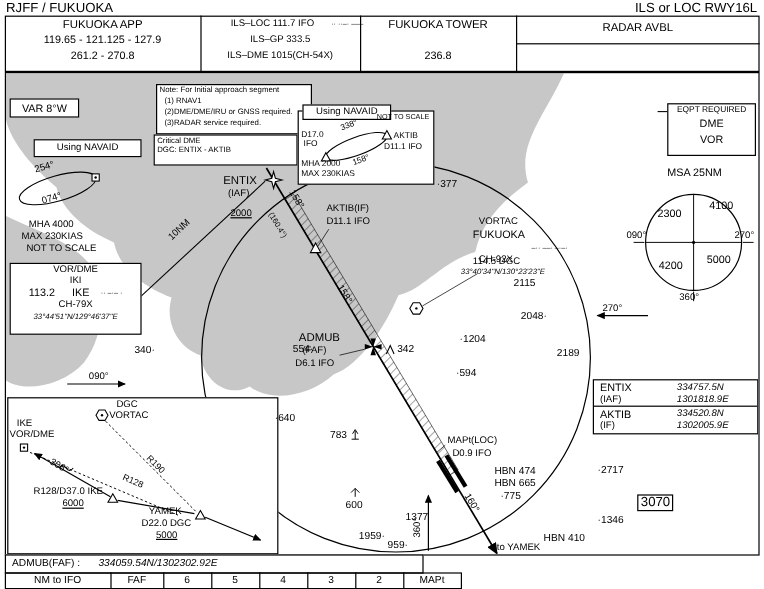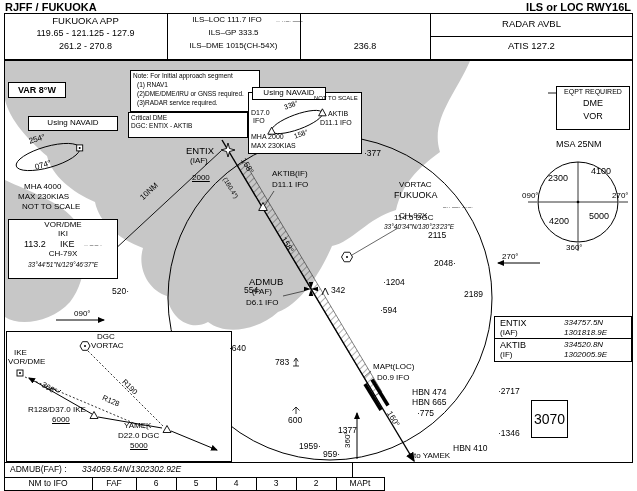--- a/index.html
+++ b/index.html
@@ -4,21 +4,21 @@
 <style>
   *{box-sizing:border-box}
   body{margin:0;background:#999}
   #page{position:relative;width:637px;height:491px;background:#fff;
         font-family:"Liberation Sans","DejaVu Sans",sans-serif;color:#000;overflow:hidden}
   .lbl{position:absolute;white-space:nowrap;font-size:8.5px;line-height:1.1;z-index:3;transform-origin:0 0}
   .box{position:absolute;border:1px solid #000;background:#fff;z-index:1}
   .tbx{position:absolute;border:1px solid #000;background:#fff;z-index:3}
   .clear{background:transparent}
   .c{text-align:center}
-  .b{font-weight:bold}.i{font-style:italic}.u{text-decoration:underline}
+  .b{font-weight:normal}.i{font-style:italic}.u{text-decoration:underline}
   .s6{font-size:6px}.s65{font-size:6.5px}.s7{font-size:7px}.s75{font-size:7.5px}
   .s8{font-size:8px}.s9{font-size:9px}.s95{font-size:9.5px}.s11{font-size:11px}
   .vline{position:absolute;width:1px;background:#000;z-index:3}
   .hline{position:absolute;height:1px;background:#000;z-index:3}
   svg{position:absolute;left:0;top:0}
   #svg2{z-index:2}
 </style>
 </head>
 <body>
 
@@ -99,23 +99,23 @@
   <div class="vline" style="left:430px;top:13px;height:47px"></div>
   <div class="hline" style="left:430px;top:36px;width:203px"></div>
 
   <div class="lbl s95 c" style="left:4px;top:16px;width:163px">FUKUOKA APP</div>
   <div class="lbl s9 c" style="left:4px;top:29px;width:163px">119.65 - 121.125 - 127.9</div>
   <div class="lbl s9 c" style="left:4px;top:42px;width:163px">261.2 - 270.8</div>
   <div class="lbl s8 c" style="left:167px;top:16px;width:120px">ILS–LOC  111.7  IFO</div>
   <div class="lbl s6" style="left:276px;top:18px">·· ··–· –––</div>
   <div class="lbl s8 c" style="left:167px;top:29px;width:133px">ILS–GP  333.5</div>
   <div class="lbl s8 c" style="left:167px;top:42px;width:133px">ILS–DME  1015(CH-54X)</div>
+  <div class="lbl s95 c" style="left:300px;top:16px;width:130px">FUKUOKA TOWER</div>
   <div class="lbl s9 c" style="left:300px;top:42px;width:130px">236.8</div>
   <div class="lbl s95 c" style="left:430px;top:19px;width:203px">RADAR AVBL</div>
-  <div class="lbl s95 c" style="left:430px;top:41px;width:203px">ATIS  127.2</div>
 
   <div class="box clear" style="left:4px;top:60px;width:629px;height:403px"></div>
 
   <div class="box c s9 b" style="left:8px;top:82px;width:58px;height:16px;padding-top:2px">VAR 8°W</div>
 
   <div class="box" style="left:130px;top:70px;width:130px;height:42px"></div>
   <div class="lbl s65" style="left:133px;top:72px">Note: For Initial approach segment</div>
   <div class="lbl s65" style="left:137px;top:81px">(1) RNAV1</div>
   <div class="lbl s65" style="left:137px;top:90px">(2)DME/DME/IRU or GNSS required.</div>
   <div class="lbl s65" style="left:137px;top:99px">(3)RADAR service required.</div>
@@ -193,34 +193,34 @@
   <div class="lbl s8" style="left:74px;top:310px">090°</div>
   <div class="lbl s8" style="left:502px;top:253px">270°</div>
   <div class="lbl s8" style="left:344px;top:448px;transform:rotate(-90deg)">360°</div>
 
   <div class="lbl" style="left:364px;top:149px">·377</div>
   <div class="lbl" style="left:428px;top:231px">2115</div>
   <div class="lbl" style="left:434px;top:259px">2048·</div>
   <div class="lbl" style="left:383px;top:278px">·1204</div>
   <div class="lbl" style="left:380px;top:306px">·594</div>
   <div class="lbl" style="left:464px;top:290px">2189</div>
-  <div class="lbl" style="left:112px;top:287px">520·</div>
+  <div class="lbl" style="left:112px;top:287px">340·</div>
   <div class="lbl" style="left:244px;top:286px">554·</div>
   <div class="lbl" style="left:331px;top:286px">342</div>
   <div class="lbl" style="left:229px;top:344px">·640</div>
   <div class="lbl" style="left:275px;top:358px">783</div>
   <div class="lbl" style="left:288px;top:416px">600</div>
   <div class="lbl" style="left:338px;top:426px">1377</div>
   <div class="lbl" style="left:299px;top:442px">1959·</div>
   <div class="lbl" style="left:323px;top:450px">959·</div>
   <div class="lbl" style="left:412px;top:388px">HBN 474</div>
   <div class="lbl" style="left:412px;top:398px">HBN 665</div>
   <div class="lbl" style="left:417px;top:409px">·775</div>
   <div class="lbl" style="left:498px;top:387px">·2717</div>
-  <div class="tbx" style="left:531px;top:400px;padding:10px 2px;font-size:14px">3070</div>
+  <div class="tbx" style="left:531px;top:412px;padding:0 2px;font-size:11px">3070</div>
   <div class="lbl" style="left:498px;top:429px">·1346</div>
   <div class="lbl" style="left:453px;top:444px">HBN 410</div>
 
   <div class="box" style="left:494px;top:316px;width:138px;height:46px"></div>
   <div class="hline" style="left:495px;top:338px;width:136px"></div>
   <div class="lbl s9" style="left:500px;top:319px">ENTIX</div>
   <div class="lbl s8" style="left:500px;top:329px">(IAF)</div>
   <div class="lbl s8 i" style="left:564px;top:319px">334757.5N</div>
   <div class="lbl s8 i" style="left:564px;top:329px">1301818.9E</div>
   <div class="lbl s9" style="left:500px;top:341px">AKTIB</div>

